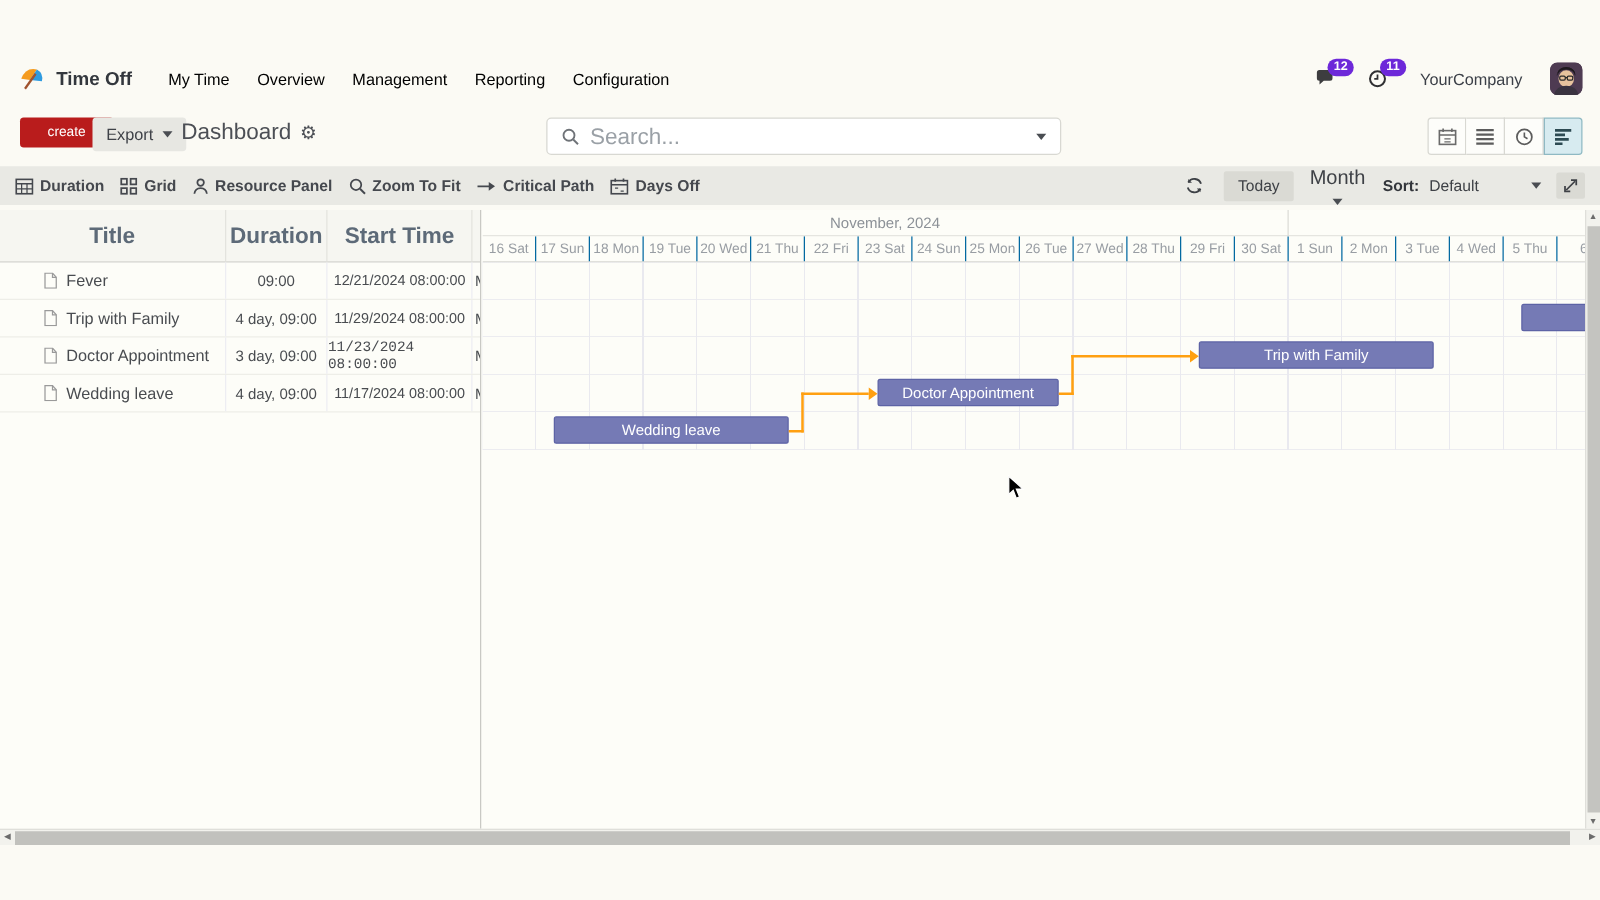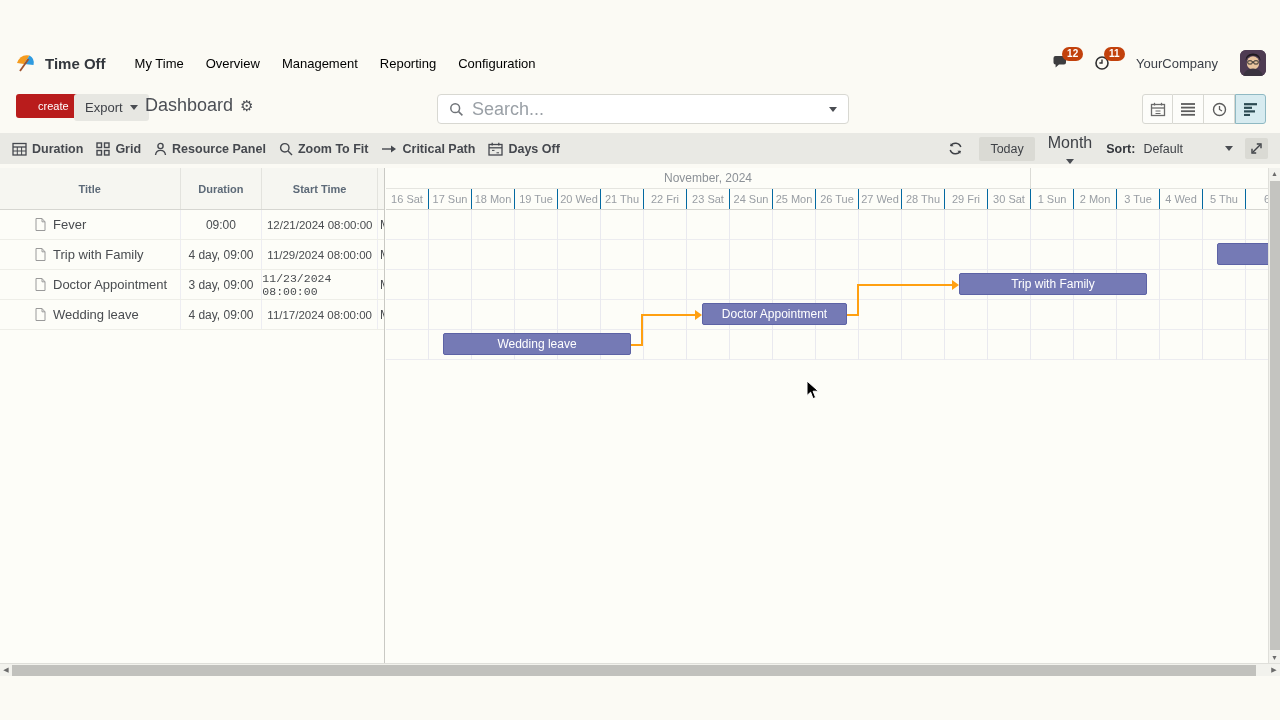--- a/index.html
+++ b/index.html
@@ -6,21 +6,21 @@
   html,body { background:#e9e9e5; }
   .screen { position:relative; width:1280px; height:720px; background:#fbfaf4; overflow:hidden; }
 
   
   .topbar { position:absolute; top:40px; left:0; width:100%; height:46px; display:flex; align-items:center; padding:0 14px; }
   .brand { display:flex; align-items:center; gap:7px; margin-right:18px; }
   .brand-name { font-size:15px; font-weight:700; color:#33373d; }
   .nav-item { font-size:13px; color:#000000; margin:0 11px; cursor:pointer; }
   .topbar-right { margin-left:auto; display:flex; align-items:center; gap:22px; }
   .icon-badge { position:relative; width:20px; height:16px; }
-  .badge { position:absolute; top:-8px; left:10px; background:#c2410c; color:#fff; font-size:10px; font-weight:700; border-radius:9px; padding:1px 5px; line-height:12px; }
+  .badge { position:absolute; top:-8px; left:10px; background:#6d28d9; color:#fff; font-size:10px; font-weight:700; border-radius:9px; padding:1px 5px; line-height:12px; }
   .company { font-size:13px; color:#3c4048; }
   .avatar { width:26px; height:26px; border-radius:6px; overflow:hidden; background:#4e3b52; }
 
   
   .controlbar { position:absolute; top:86px; left:0; width:100%; height:45px; }
   .btn-create { position:absolute; left:16px; top:8px; background:#b91c1c; color:#fff; font-size:11px; padding:6px 22px; border:none; border-radius:3px; cursor:pointer; }
   .btn-export { position:absolute; left:74px; top:8px; background:#e7e7e2; color:#3f4248; font-size:13px; padding:6px 11px; border:none; border-radius:3px; display:flex; align-items:center; gap:7px; cursor:pointer; }
   .breadcrumb { position:absolute; left:145px; top:9px; font-size:18px; color:#4c4f55; display:flex; align-items:center; gap:7px; }
   .gear { font-size:15px; color:#4c4f55; }
   .searchbox { position:absolute; left:437px; top:8px; width:412px; height:30px; background:#fff; border:1px solid #d8d8d2; border-radius:4px; display:flex; align-items:center; padding:0 11px; gap:8px; }
@@ -40,21 +40,21 @@
   .tb-right { margin-left:auto; display:flex; align-items:center; }
   .chip { background:#dadad4; padding:5px 11px; font-size:12.5px; color:#3e4146; border-radius:2px; cursor:pointer; }
   .tb-dd { display:flex; align-items:center; gap:7px; font-size:16px; color:#3e4146; cursor:pointer;flex-direction:column; }
   .sort-label { font-weight:700; color:#33363b; font-size:12.5px; }
   .sort-value { font-size:12.5px; color:#3e4146; }
 
   
   .gantt { position:absolute; top:168px; left:0; width:1280px; height:495px; background:#fdfdf8; }
   .grid { position:absolute; left:0; top:0; width:385px; height:100%; border-right:1px solid #c9c9c4; }
   .grid-header { height:42px; display:flex; background:#f6f6f1; border-bottom:1px solid #d6d6d1; }
-  .gh-cell { display:flex; align-items:center; justify-content:center; font-size:11px; font-weight:700; color:#5d6a78; border-right:1px solid #e3e3de; overflow:hidden; }
+  .gh-cell { display:flex; align-items:center; justify-content:center; font-size:18px; font-weight:700; color:#5d6a78; border-right:1px solid #e3e3de; overflow:hidden; }
   .grow { height:30px; display:flex; border-bottom:1px solid #eeeee8; cursor:pointer; }
   .gcell { display:flex; align-items:center; border-right:1px solid #ededf2; overflow:hidden; color:#494c50; }
   .gcell.c-title { padding-left:35px; gap:7px; font-size:13px; }
   .gcell.c-dur { justify-content:center; font-size:12px; }
   .gcell.c-start { justify-content:center; font-size:11.5px; }
   .gcell.c-extra { border-right:none; font-size:12px; padding-left:2px; }
 
   .timeline { position:absolute; left:386px; top:0; width:882px; height:100%; overflow:hidden; }
   .tl-month { height:21px; position:relative; border-bottom:1px solid #e5e5e0; }
   .month-span { position:absolute; left:0; top:0; width:645px; height:21px; text-align:center; font-size:12px; color:#8c9197; line-height:21px; border-right:1px solid #dbdbd6; }

